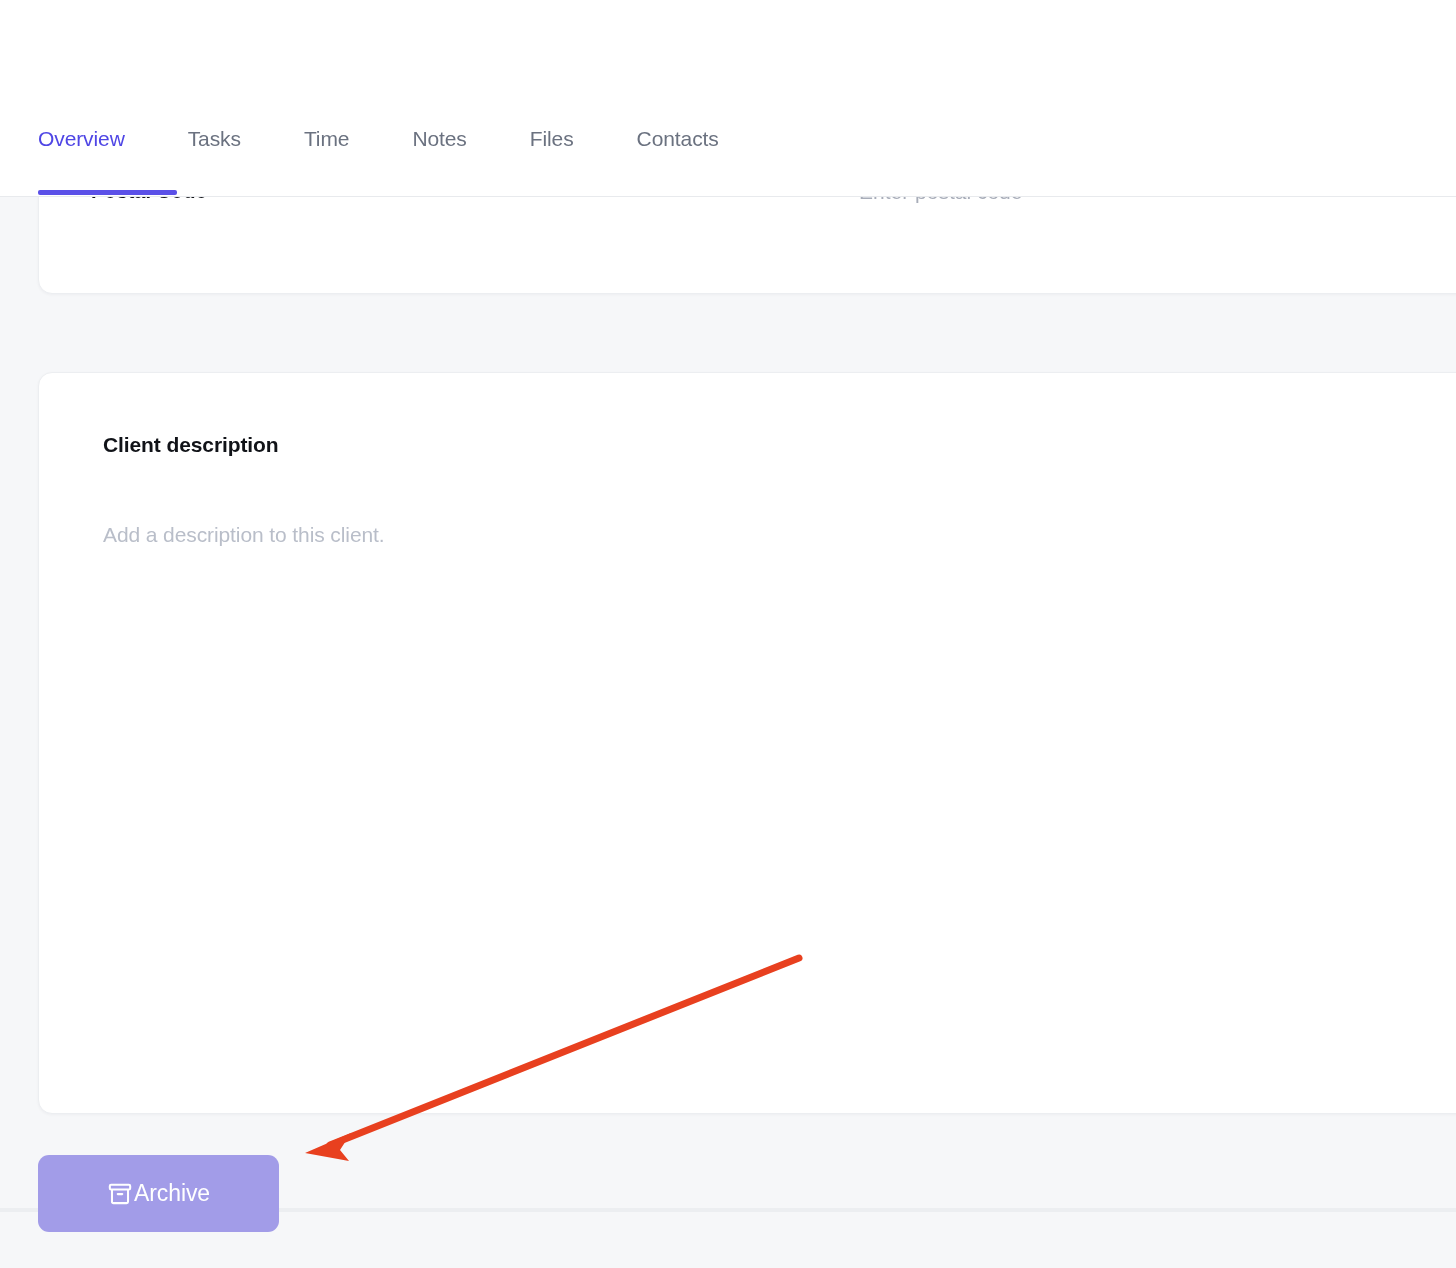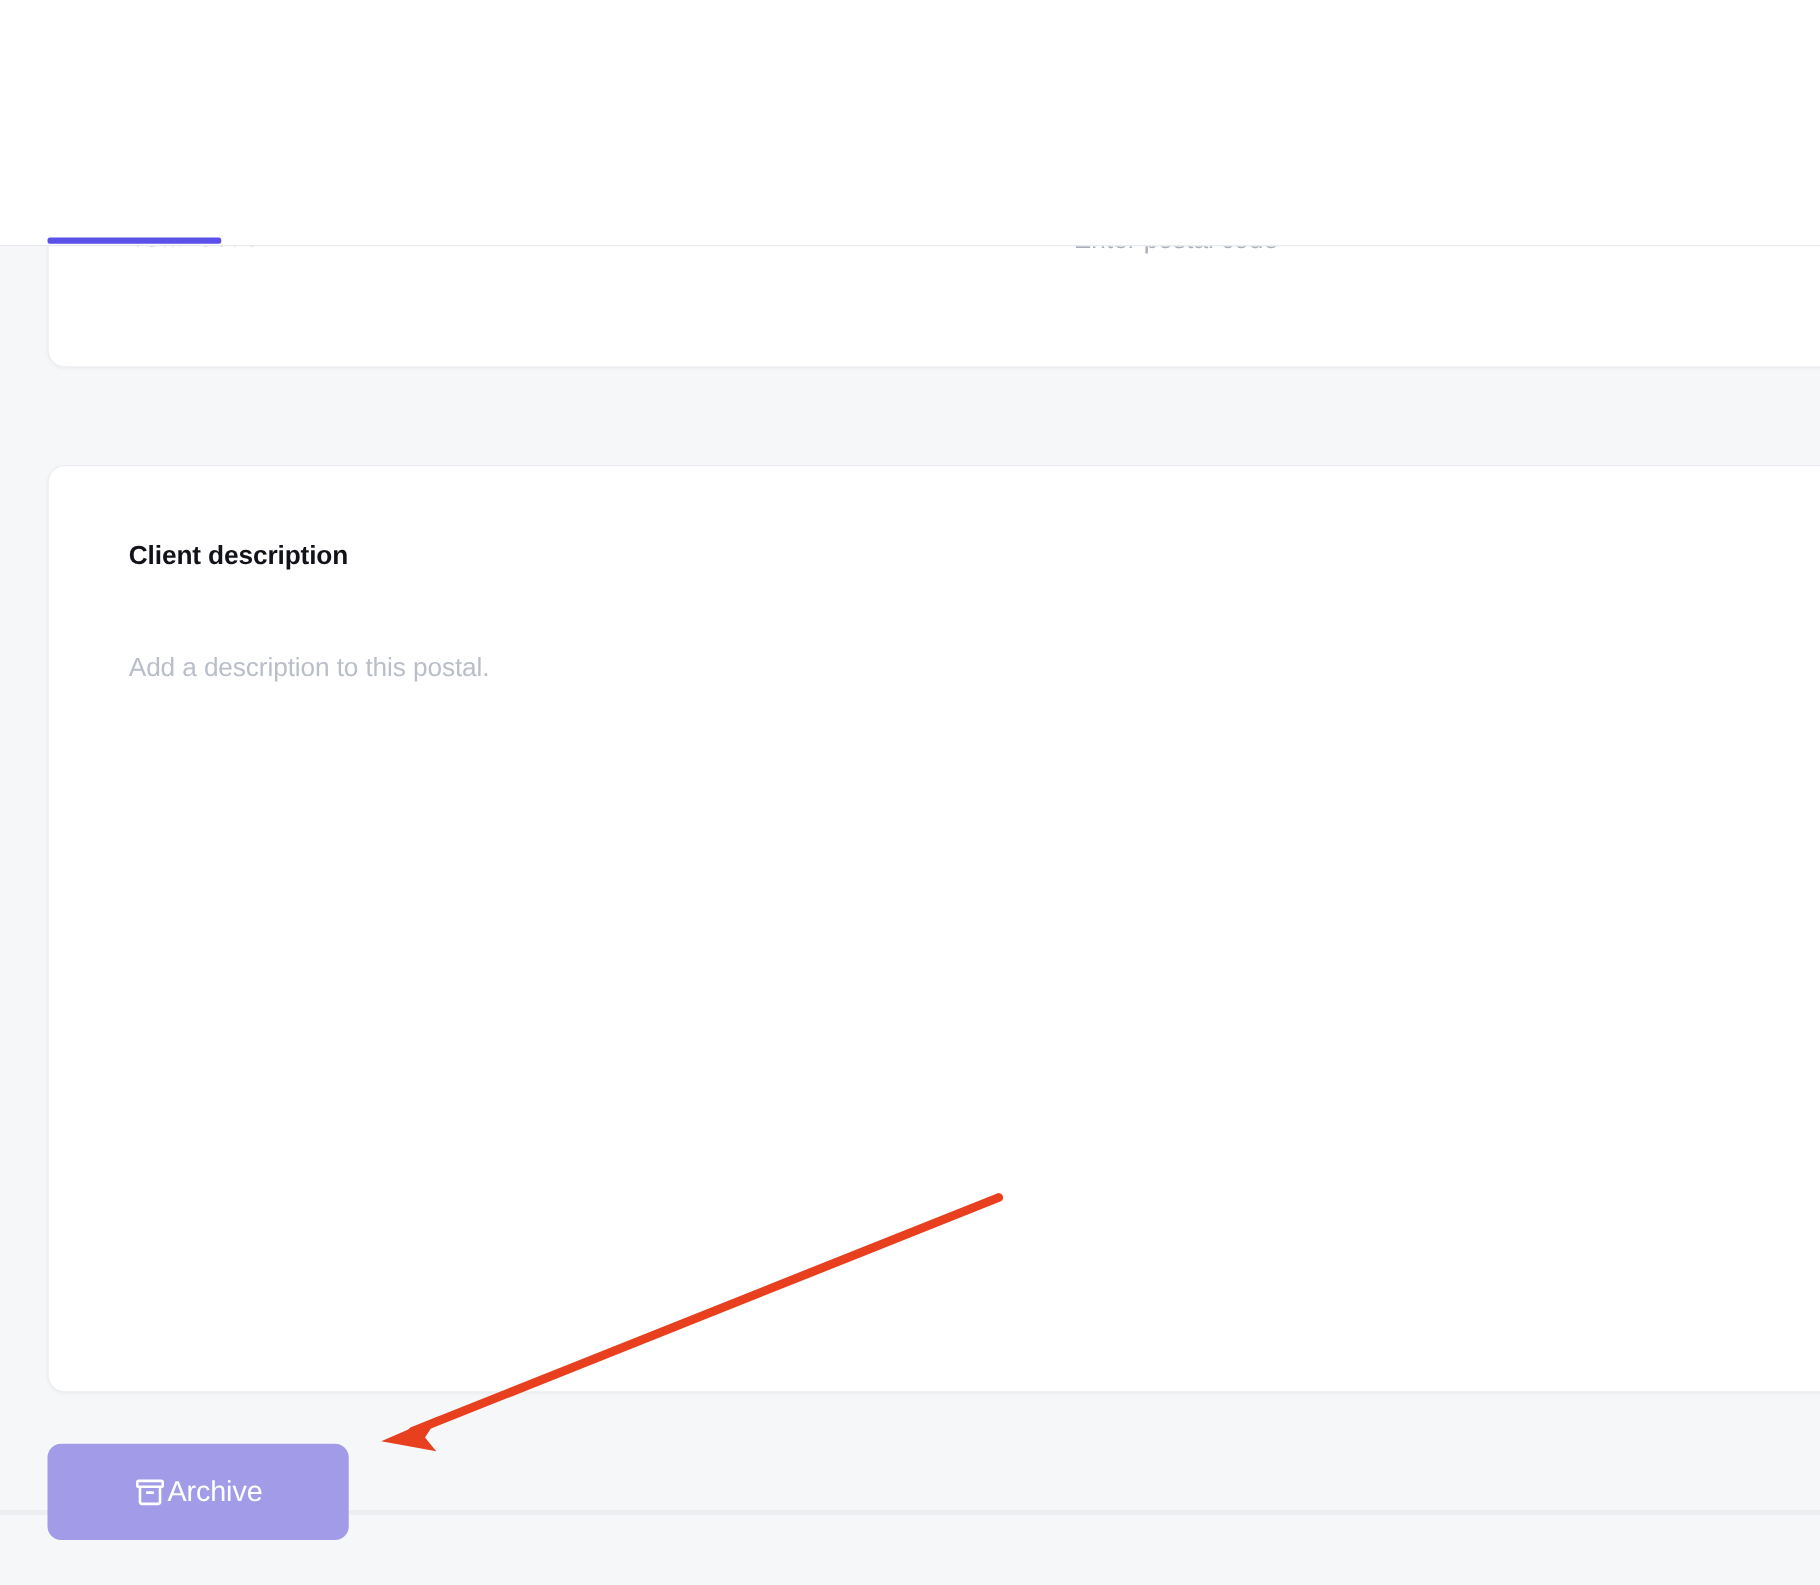--- a/index.html
+++ b/index.html
@@ -199,39 +199,47 @@
 
 <div class="content">
 
   <section class="card card-address">
     <label class="field-label">Postal Code</label>
     <div class="field-placeholder">Enter postal code</div>
   </section>
 
   <section class="card card-description">
     <h2 class="section-heading">Client description</h2>
-    <div class="description-placeholder">Add a description to this postal.</div>
+    <div class="description-placeholder">Add a description to this client.</div>
   </section>
 
   <button class="archive-button">
     <span>
       <svg class="archive-icon" viewBox="0 0 24 24" fill="none" stroke="#ffffff" stroke-width="1.9" stroke-linecap="round" stroke-linejoin="round">
         <rect x="2.6" y="3.4" width="18.8" height="4.4" rx="1.2"></rect>
         <path d="M4.6 8.4 L4.6 19.1 a1.3 1.3 0 0 0 1.3 1.3 L18.1 20.4 a1.3 1.3 0 0 0 1.3 -1.3 L19.4 8.4"></path>
         <line x1="9.9" y1="12.1" x2="14.1" y2="12.1"></line>
       </svg>
     </span>
     <span class="label">Archive</span>
   </button>
 
   <div class="footer-strip"></div>
 </div>
 
 <header class="header">
 
+  <nav class="tabs">
+    <button class="tab active">Overview</button>
+    <button class="tab">Tasks</button>
+    <button class="tab">Time</button>
+    <button class="tab">Notes</button>
+    <button class="tab">Files</button>
+    <button class="tab">Contacts</button>
+  </nav>
 
   <div class="tab-underline"></div>
 </header>
 
 <svg class="annotation-layer" viewBox="0 0 1456 1268" xmlns="http://www.w3.org/2000/svg">
   <g>
     <line x1="799" y1="958" x2="330" y2="1145" stroke="#e8401f" stroke-width="7" stroke-linecap="round"></line>
     <polygon points="305,1153 351,1133 340,1150 349,1161" fill="#e8401f"></polygon>
   </g>
 </svg>

